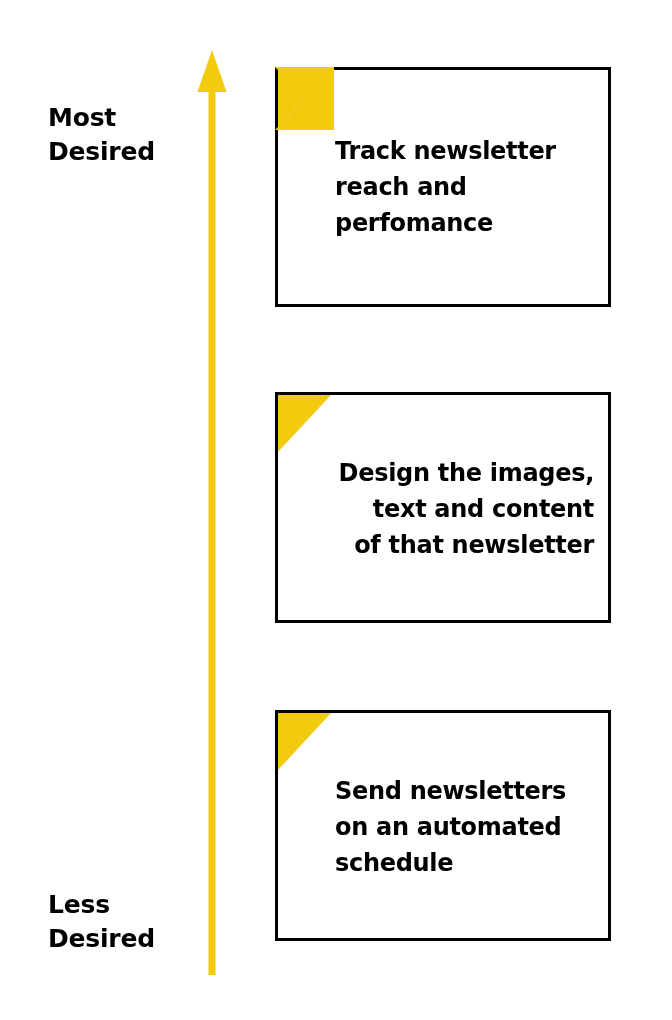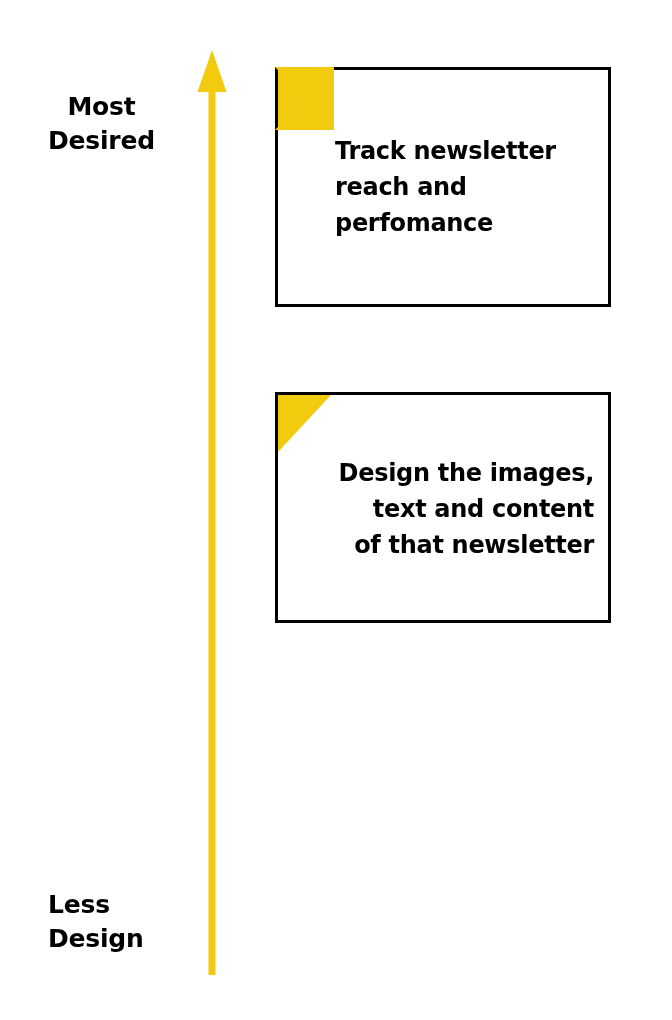--- a/index.html
+++ b/index.html
@@ -33,21 +33,21 @@
     position: absolute;
     left: 48px;
     font-family: "DejaVu Sans", "Liberation Sans", sans-serif;
     font-weight: bold;
     font-size: 25px;
     line-height: 34px;
     letter-spacing: -0.2px;
     color: #000000;
     white-space: pre-line;
   }
-  .scale-label.top    { top: 90px; text-align: center; }
+  .scale-label.top    { top: 101px; }
   .scale-label.bottom { top: 888px; }
 
   
   .card {
     position: absolute;
     left: 275px;
     width: 336px;
     box-sizing: border-box;
     background: #ffffff;
     border: 3px solid #000000;
@@ -89,21 +89,21 @@
 
   <svg class="axis-arrow" viewBox="0 0 672 1020" width="672" height="1020">
     <rect x="208.5" y="88" width="7" height="887" fill="#F2CB0E"></rect>
     <polygon points="212,50 226.5,92 197.5,92" fill="#F2CB0E"></polygon>
   </svg>
 
   <div class="scale-label top">Most
 Desired</div>
 
   <div class="scale-label bottom">Less
-Design</div>
+Desired</div>
 
   <div class="card card-1">
     <svg class="card-fold" viewBox="0 0 59 63" width="59" height="63">
       <polygon points="0,63 59,63 59,0" fill="#F2CB0E" transform="scale(1,-1) translate(0,-63)"></polygon>
       <polygon points="0,63 59,63 59,3" fill="#F2CB0E"></polygon>
       <polygon points="3,60 56,60 56,3" fill="#F2CB0E"></polygon>
       <polygon points="3,3 56,3 3,60" fill="#F2CB0E"></polygon>
     </svg>
     <div class="card-text">Track newsletter
 reach and
@@ -113,14 +113,22 @@
   <div class="card card-2">
     <svg class="card-fold" viewBox="0 0 59 63" width="59" height="63">
       <polygon points="3,3 56,3 3,60" fill="#F2CB0E"></polygon>
       <polygon points="3,3 56,3 56,3" fill="#F2CB0E"></polygon>
     </svg>
     <div class="card-text">Design the images,
 text and content
 of that newsletter</div>
   </div>
 
+  <div class="card card-3">
+    <svg class="card-fold" viewBox="0 0 59 63" width="59" height="63">
+      <polygon points="3,3 56,3 3,60" fill="#F2CB0E"></polygon>
+    </svg>
+    <div class="card-text">Send newsletters
+on an automated
+schedule</div>
+  </div>
 
 </div>
 
 </body></html>

